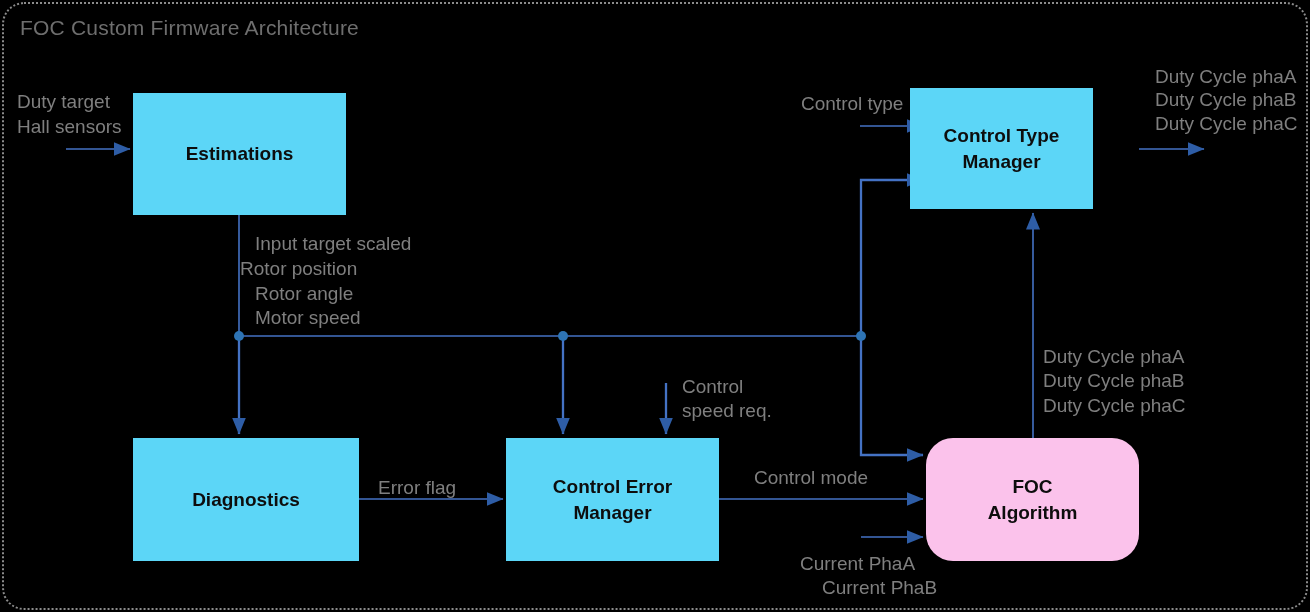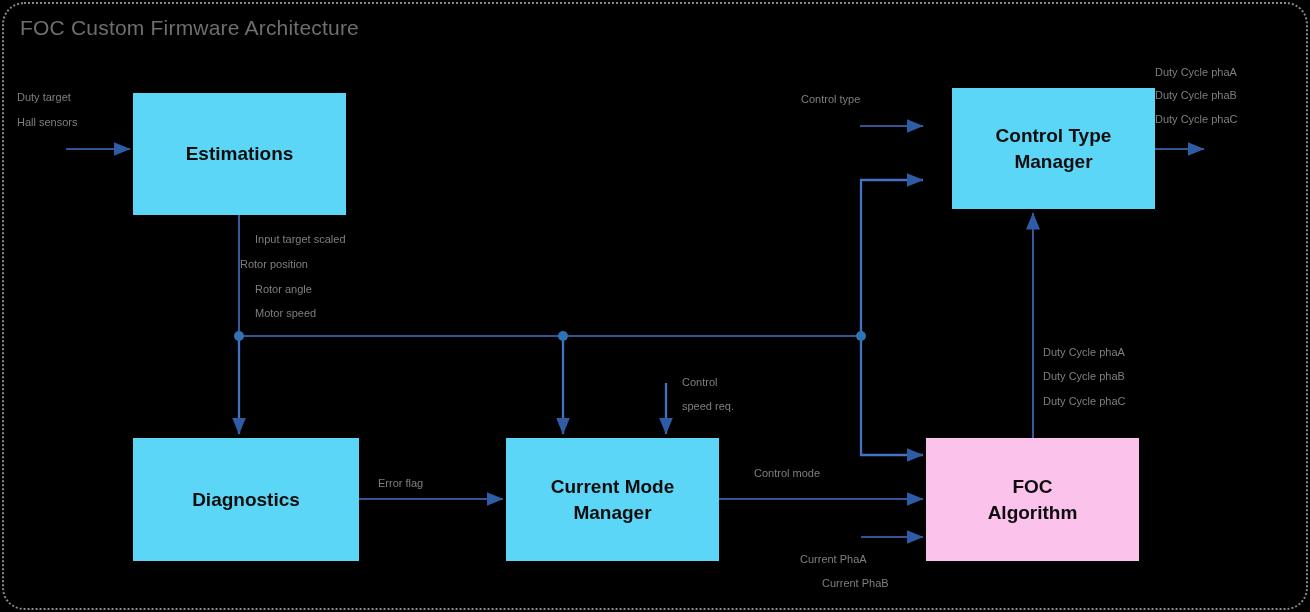--- a/index.html
+++ b/index.html
@@ -32,28 +32,28 @@
     stroke:var(--line-blue);fill:none;
   }
   svg.connectors .thin{stroke-width:1.6px;}
   svg.connectors .thick{stroke-width:2.3px;}
   svg.connectors circle{fill:var(--dot-blue);stroke:none;}
   marker path{fill:var(--arrow-blue);}
   .node{
     position:absolute;background:var(--node-cyan);
     display:flex;align-items:center;justify-content:center;text-align:center;
   }
-  .node.pink{background:var(--node-pink);}
+  .node.pink{background:var(--node-pink);border-radius:27px;}
   .node-label{
     font-weight:bold;font-size:19px;line-height:1.32;color:var(--node-text);
   }
   .w160 .node-label{max-width:160px;}
   .w110 .node-label{max-width:110px;}
   .lbl{
-    position:absolute;font-size:11px;color:var(--label-gray);white-space:nowrap;
+    position:absolute;font-size:19px;color:var(--label-gray);white-space:nowrap;
     line-height:1;
   }
 </style>
 </head>
 <body>
 
 <div class="canvas">
 
   <div class="frame"></div>
 
@@ -91,24 +91,24 @@
 
   <div class="node" style="left:133px;top:93px;width:213px;height:122px">
     <span class="node-label">Estimations</span>
   </div>
 
   <div class="node" style="left:133px;top:438px;width:226px;height:123px">
     <span class="node-label">Diagnostics</span>
   </div>
 
   <div class="node w160" style="left:506px;top:438px;width:213px;height:123px">
-    <span class="node-label">Current Mode Manager</span>
+    <span class="node-label">Control Error Manager</span>
   </div>
 
-  <div class="node w160" style="left:952px;top:88px;width:203px;height:121px">
+  <div class="node w160" style="left:910px;top:88px;width:183px;height:121px">
     <span class="node-label">Control Type Manager</span>
   </div>
 
   <div class="node pink w110" style="left:926px;top:438px;width:213px;height:123px">
     <span class="node-label">FOC Algorithm</span>
   </div>
 
   <div class="lbl" style="left:17px;top:92px">Duty target</div>
   <div class="lbl" style="left:17px;top:117px">Hall sensors</div>
 

